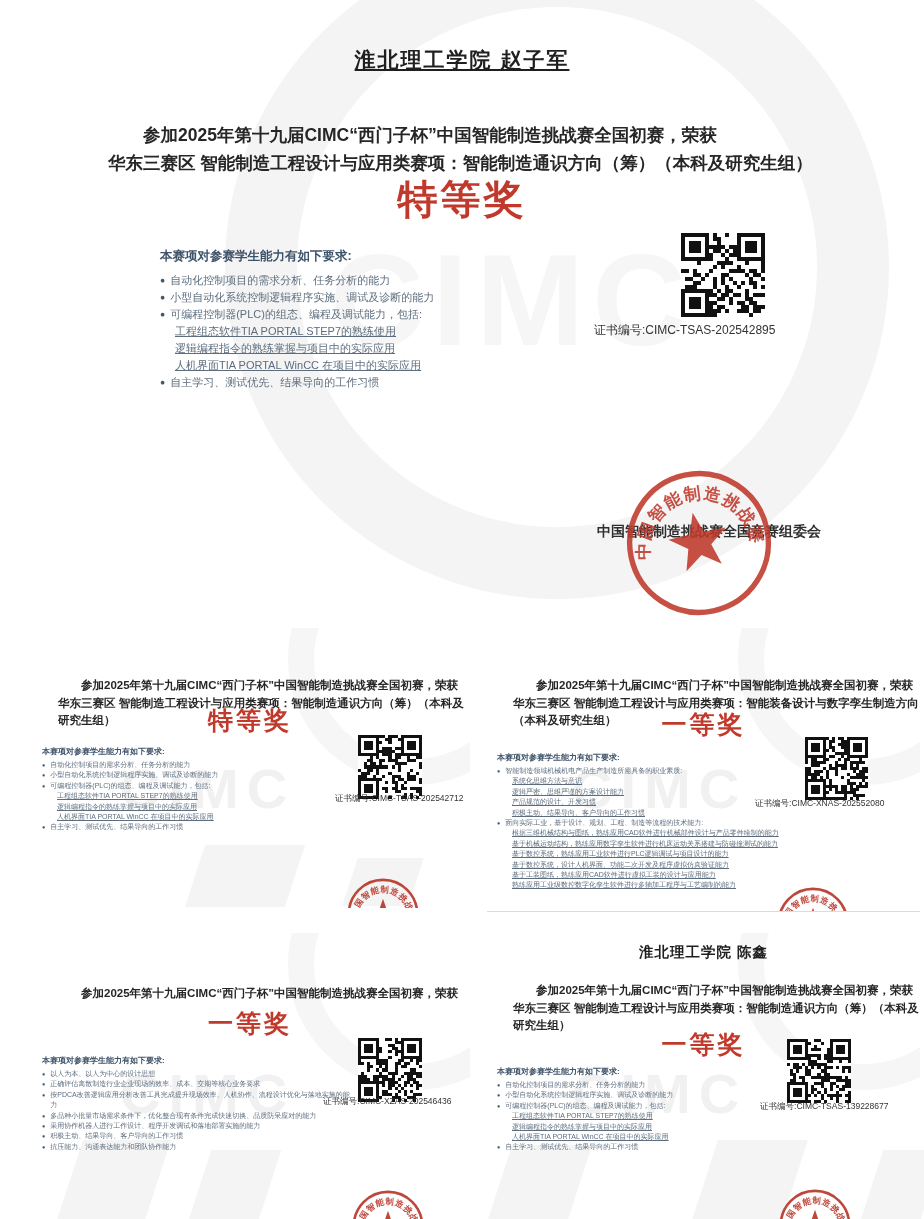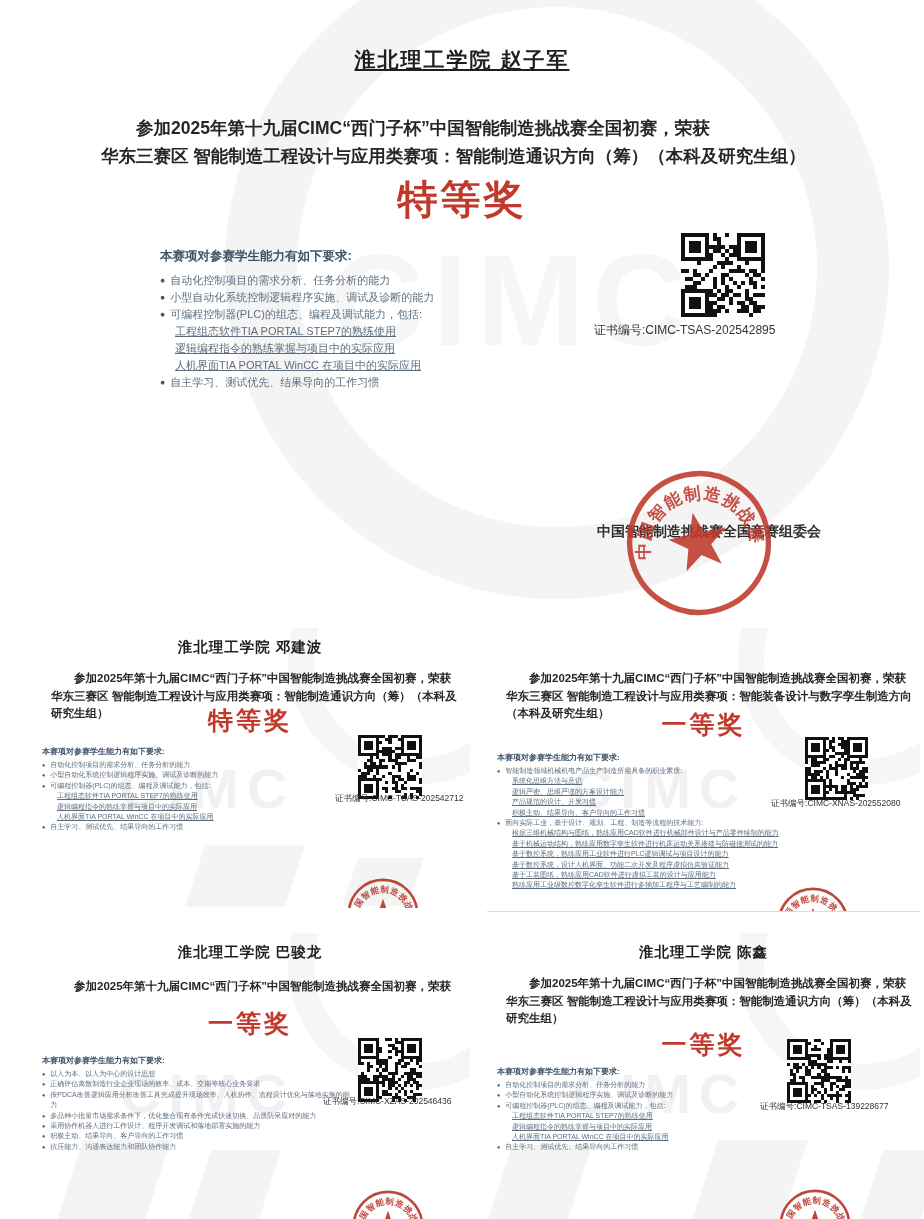--- a/index.html
+++ b/index.html
@@ -8,21 +8,21 @@
   
   .wm{position:absolute;z-index:0;pointer-events:none;}
   .wm-ring{border-radius:50%;border:72px solid #f4f4f4;}
   .wm-ring-sm{border-radius:50%;border:26px solid #f6f6f6;}
   .wm-cimc{font-weight:bold;color:#f0f0f0;letter-spacing:8px;white-space:nowrap;}
   .wm-bar{background:#f4f4f4;transform:skewX(-18deg);}
   
   .cert{position:absolute;overflow:hidden;z-index:1;}
   .cert > *{position:absolute;}
   .cert-title{width:100%;text-align:center;font-weight:bold;color:#1f1f1f;margin:0;}
-  .cert-body{font-weight:bold;color:#262626;text-indent:2em;margin:9px;}
+  .cert-body{font-weight:bold;color:#262626;text-indent:2em;margin:16px;}
   .award{width:100%;text-align:center;font-weight:bold;color:#c0392b;letter-spacing:3px;}
   .req-heading{font-weight:bold;color:#3d5268;}
   .req-line{display:flex;color:#5d6d7e;}
   .req-line .dot{color:#41586e;margin-right:5px;font-size:0.78em;}
   .req-line.sub{padding-left:15px;text-decoration:underline;}
   .certno{color:#333;white-space:nowrap;}
   .qr{background:#fff;}
   .qr svg{display:block;width:100%;height:100%;}
   
   .stamp{color:#c0392b;opacity:0.88;}
@@ -249,21 +249,20 @@
   <polygon fill="currentColor" points="100,60 109.4,87.1 138,87.6 115.2,104.9 123.5,132.4 100,116 76.5,132.4 84.8,104.9 62,87.6 90.6,87.1"></polygon>
   <text font-size="22" font-weight="bold" fill="currentColor" letter-spacing="2"><textPath href="#arc1" startOffset="1%">中国智能制造挑战赛</textPath></text>
 </svg>
       </div>
   </section>
 
   <section class="cert" style="left:30px;top:628px;width:440px;height:280px;">
     <div class="wm wm-ring-sm" style="right:-70px;top:-95px;width:200px;height:200px;"></div>
     <div class="wm wm-cimc" style="left:90px;top:128px;font-size:56px;color:#f1f1f1;">CIMC</div>
 
-    <h2 class="cert-title s-title">淮北理工学院 邓建波</h2>
     <p class="cert-body s-body" style="left:12px;top:33px;width:416px;"><span>参加2025年第十九届CIMC“西门子杯”中国智能制造挑战赛全国初赛，荣获</span><br><span>华东三赛区 智能制造工程设计与应用类赛项：智能制造通识方向（筹）（本科及研究生组）</span></p>
     <div class="award s-award" style="top:76px;">特等奖</div>
 
     <div class="s-req" style="left:12px;top:118px;width:305px;">
       <div class="req-heading s-req-head">本赛项对参赛学生能力有如下要求:</div>
       <div>
           <div class="req-line bullet">
             <span class="dot">●</span>
             <span>自动化控制项目的需求分析、任务分析的能力</span>
           </div>
@@ -654,41 +653,40 @@
           <rect x="1" y="1" width="5" height="5" fill="#fff"></rect>
           <rect x="2" y="2" width="3" height="3"></rect>
           <rect x="14" y="0" width="7" height="7"></rect>
           <rect x="15" y="1" width="5" height="5" fill="#fff"></rect>
           <rect x="16" y="2" width="3" height="3"></rect>
           <rect x="0" y="14" width="7" height="7"></rect>
           <rect x="1" y="15" width="5" height="5" fill="#fff"></rect>
           <rect x="2" y="16" width="3" height="3"></rect>
         </svg>
       </div>
-    <div class="certno s-certno" style="left:284px;top:170px;"><span>证书编号:</span><span>CIMC-XNAS-202552080</span></div>
+    <div class="certno s-certno" style="left:268px;top:170px;"><span>证书编号:</span><span>CIMC-XNAS-202552080</span></div>
 
     <div class="stamp stamp-partial" style="left:288px;top:257px;width:76px;height:26px;">
         <svg viewBox="0 0 200 200" xmlns="http://www.w3.org/2000/svg">
   <defs>
             <path id="arc3" d="M 33 110 A 67 67 0 0 1 167 110"></path>
           </defs>
   <circle cx="100" cy="100" r="90" fill="none" stroke="currentColor" stroke-width="7"></circle>
   <polygon fill="currentColor" points="100,60 109.4,87.1 138,87.6 115.2,104.9 123.5,132.4 100,116 76.5,132.4 84.8,104.9 62,87.6 90.6,87.1"></polygon>
   <text font-size="22" font-weight="bold" fill="currentColor" letter-spacing="2"><textPath href="#arc3" startOffset="1%">中国智能制造挑战赛</textPath></text>
 </svg>
       </div>
   </section>
 
   <div class="divider" style="left:487px;top:911px;width:433px;"></div>
 
   <section class="cert" style="left:30px;top:933px;width:440px;height:286px;">
     <div class="wm wm-ring-sm" style="right:-70px;top:-95px;width:200px;height:200px;"></div>
     <div class="wm wm-cimc" style="left:90px;top:128px;font-size:56px;color:#f1f1f1;">CIMC</div>
 
-    <h2 class="cert-title s-title">淮北理工学院 巴骏龙</h2>
     <p class="cert-body s-body" style="left:12px;top:36px;width:416px;"><span>参加2025年第十九届CIMC“西门子杯”中国智能制造挑战赛全国初赛，荣获</span><br></p>
     <div class="award s-award" style="top:74px;">一等奖</div>
 
     <div class="s-req" style="left:12px;top:122px;width:310px;">
       <div class="req-heading s-req-head">本赛项对参赛学生能力有如下要求:</div>
       <div>
           <div class="req-line bullet">
             <span class="dot">●</span>
             <span>以人为本、以人为中心的设计思想</span>
           </div>

